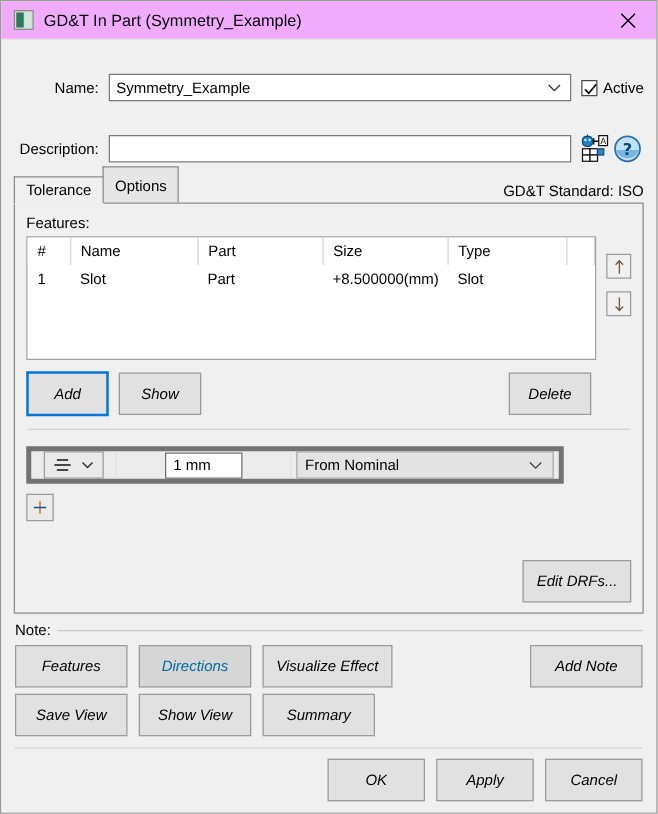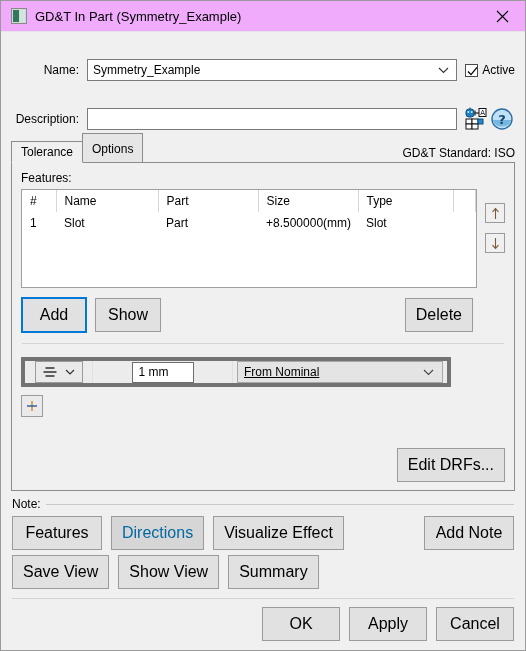--- a/index.html
+++ b/index.html
@@ -214,25 +214,26 @@
     color: #444;
   }
 
   .btnrow { display:flex; align-items:center; margin-top: 9px; }
   .btn {
     height: 23px;
     min-width: 66px;
     padding: 16px 10px;
     border: 1px solid #9b9b9b;
     background: #e1e1e1;
-    font-size: 16px;
+    font-size: 12px;
     font-family: "Liberation Sans", sans-serif;
     color: #000;
     display: inline-flex; align-items:center; justify-content:center;
     white-space: nowrap;
+    font-style: italic;
   }
   .btn.default {
     border: 2px solid #0078d7;
     background: #e1e1e1;
   }
   .btn.disabled { color: #0369a1; background: #d6d6d6; }
   .btn.wide { min-width: 74px; }
 
   .divider {
     height: 1px;
@@ -249,21 +250,21 @@
     border: 4px solid #737373;
     background: #ececec;
     width: 430px;
   }
   .tol-cell {
     display: flex; align-items: center; justify-content: center;
     border-right: 1px solid #e0e0e0;
   }
   .tol-cell.sym { width: 68px; }
   .tol-cell.val { width: 140px; }
-  .tol-cell.mode { flex: 1 1 auto; border-right: none; padding-right: 4px; padding-left: 4px; text-decoration: underline;}
+  .tol-cell.mode { flex: 1 1 auto; border-right: none; padding-right: 4px; padding-left: 4px;}
 
   .sym-combo {
     width: 48px; height: 22px;
     border: 1px solid #9b9b9b;
     background: #eaeaea;
     display: flex; align-items: center; justify-content: space-around;
     padding: 0 3px;
   }
   .val-input {
     width: 62px; height: 21px;

